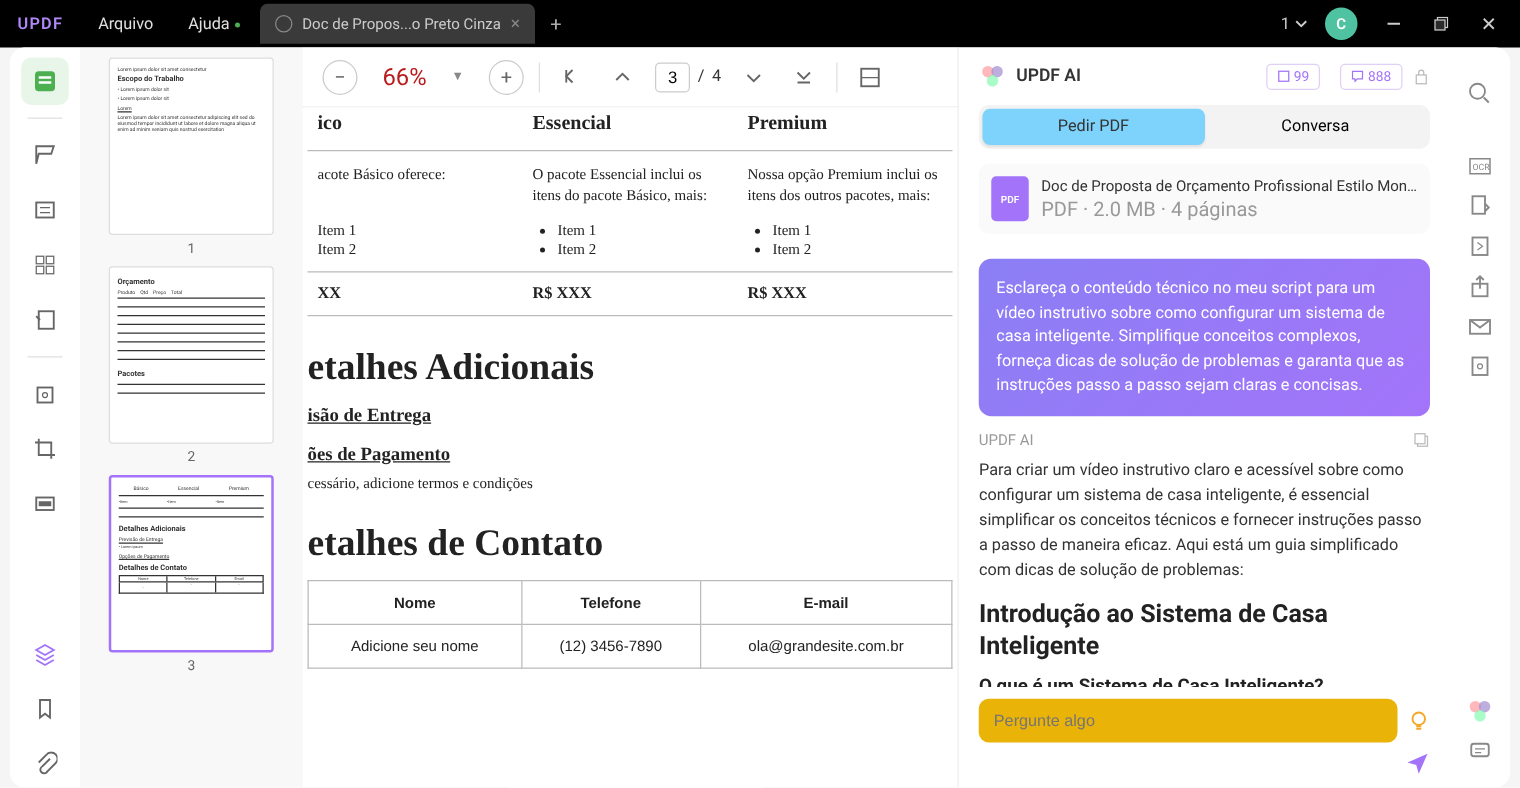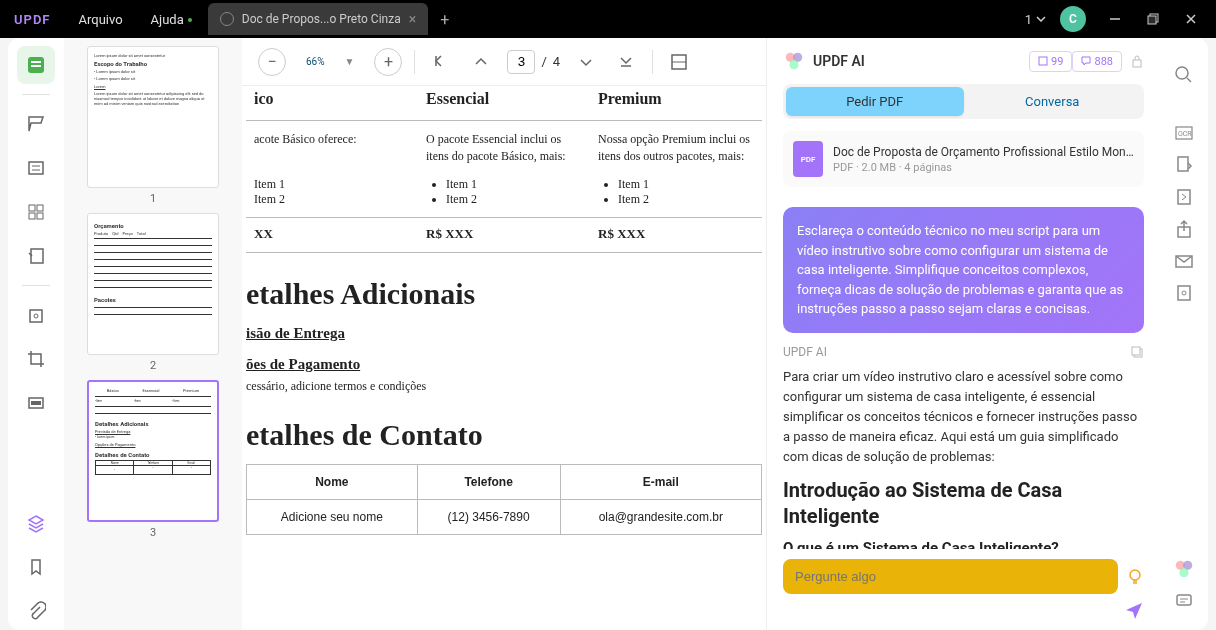--- a/index.html
+++ b/index.html
@@ -23,21 +23,21 @@
 .tool-btn.active { background: #e8f5e9; }
 .tool-sep { width: 28px; height: 1px; background: #e0e0e0; margin: 4px 0; }
 .thumbs { width: 178px; background: #f8f8f8; padding: 8px; overflow-y: auto; display: flex; flex-direction: column; gap: 8px; }
 .thumb-wrap { display: flex; flex-direction: column; align-items: center; }
 .thumb { width: 132px; height: 142px; background: white; border: 1px solid #ddd; border-radius: 3px; cursor: pointer; padding: 6px; font-size: 5px; color: #333; overflow: hidden; }
 .thumb.selected { border: 2px solid #a374f9; }
 .thumb-num { font-size: 11px; color: #666; margin-top: 4px; }
 .doc-area { flex: 1; display: flex; flex-direction: column; background: #f0f0f0; }
 .doc-toolbar { height: 48px; background: white; border-bottom: 1px solid #eee; display: flex; align-items: center; padding: 0 16px; gap: 12px; }
 .zoom-btn { width: 28px; height: 28px; border: 1px solid #ccc; border-radius: 50%; display: flex; align-items: center; justify-content: center; cursor: pointer; color: #666; font-size: 16px; }
-.zoom-val { font-size: 10px; color: #0c4a6e; padding: 0 8px; }
+.zoom-val { font-size: 19px; color: #b91c1c; padding: 0 8px; }
 .zoom-drop { color: #888; font-size: 10px; margin-right: 8px; }
 .tb-sep { width: 1px; height: 24px; background: #e0e0e0; }
 .nav-btn { width: 28px; height: 28px; display: flex; align-items: center; justify-content: center; cursor: pointer; color: #666; }
 .page-ind { display: flex; align-items: center; gap: 6px; font-size: 13px; color: #333; }
 .page-cur { width: 28px; height: 24px; border: 1px solid #ccc; border-radius: 4px; text-align: center; }
 .doc-content { flex: 1; overflow: hidden; padding: 0; background: white; }
 .page { background: white; padding: 4px 4px 4px 4px; font-family: Georgia, serif; color: #222; height: 100%; overflow: hidden; }
 .pkg-head { display: flex; font-weight: 600; margin-bottom: 12px; }
 .pkg-col { flex: 1; padding: 0 8px; }
 .pkg-row { display: flex; margin-bottom: 4px; }
@@ -47,31 +47,31 @@
 .sect-title { font-family: Georgia, serif; font-size: 30px; font-weight: 600; margin: 24px 0 12px 0; }
 .sub-title { font-family: Georgia, serif; font-size: 15px; font-weight: 600; text-decoration: underline; margin-top: 14px; }
 .sub-text { font-size: 12px; margin-top: 6px; }
 .contact-table { width: 100%; border-collapse: collapse; margin-top: 12px; font-size: 12px; font-family: -apple-system, sans-serif; }
 .contact-table th, .contact-table td { border: 1px solid #bbb; padding: 10px; text-align: center; }
 .contact-table th { font-weight: 600; }
 .ai-panel { width: 394px; background: white; border-left: 1px solid #eee; display: flex; flex-direction: column; }
 .ai-header { display: flex; align-items: center; padding: 12px 16px; gap: 8px; }
 .ai-logo { width: 22px; height: 22px; }
 .ai-title { font-size: 14px; font-weight: 600; color: #333; flex: 1; }
-.ai-badges { display: flex; gap: 0; justify-content: space-between; }
+.ai-badges { display: flex; gap: 16px; justify-content: space-between; }
 .badge { padding: 3px 8px; border: 1px solid #e0d0f5; border-radius: 4px; font-size: 11px; color: #a374f9; display: flex; align-items: center; gap: 3px; }
 .lock-icon { color: #bbb; }
 .ai-tabs { display: flex; margin: 0 16px; background: #f3f3f3; border-radius: 8px; padding: 3px; }
-.ai-tab { flex: 1; text-align: center; padding: 7px; font-size: 13px; border-radius: 6px; cursor: pointer; color: #0369a1; }
+.ai-tab { flex: 1; text-align: center; padding: 7px; font-size: 13px; border-radius: 6px; cursor: pointer; color: #000000; }
 .ai-tab.active { background: #7dd3fc; color: #333; box-shadow: 0 1px 2px rgba(0,0,0,0.08); }
 .ai-doc-card { margin: 12px 16px; padding: 10px; background: #fafafa; border-radius: 8px; display: flex; gap: 10px; align-items: center; }
 .pdf-icon { width: 30px; height: 36px; background: #a374f9; border-radius: 4px; display: flex; align-items: center; justify-content: center; color: white; font-size: 8px; font-weight: 600; }
 .doc-info { flex: 1; overflow: hidden; }
 .doc-name { font-size: 12px; color: #333; white-space: nowrap; overflow: hidden; text-overflow: ellipsis; }
-.doc-meta { font-size: 11px; color: #999; margin-top: 2px; }
+.doc-meta { font-size: 16px; color: #999; margin-top: 2px; }
 .user-msg { margin: 8px 16px; padding: 14px; background: linear-gradient(135deg, #8b7ff5, #a374f9); border-radius: 10px; color: white; font-size: 13px; line-height: 1.5; }
 .ai-response-header { display: flex; align-items: center; justify-content: space-between; padding: 4px 16px; font-size: 12px; color: #999; }
 .copy-icon { cursor: pointer; color: #bbb; }
 .ai-response { padding: 4px 16px; font-size: 13px; color: #333; line-height: 1.55; overflow-y: auto; flex: 1; }
 .ai-response h3 { font-size: 20px; font-weight: 700; margin-top: 10px; color: #222; line-height: 1.3; }
 .ai-response h4 { font-size: 15px; font-weight: 700; margin-top: 8px; color: #222; }
 .ai-input-area { padding: 10px 16px; display: flex; flex-direction: column; gap: 6px; }
 .ai-input-row { display: flex; align-items: center; }
 .ai-input { flex: 1; border: none; background: #eab308; border-radius: 8px; padding: 10px 12px; font-size: 13px; color: #333; outline: none; }
 .hint-icon { color: #f5a623; margin-left: 8px; cursor: pointer; }

